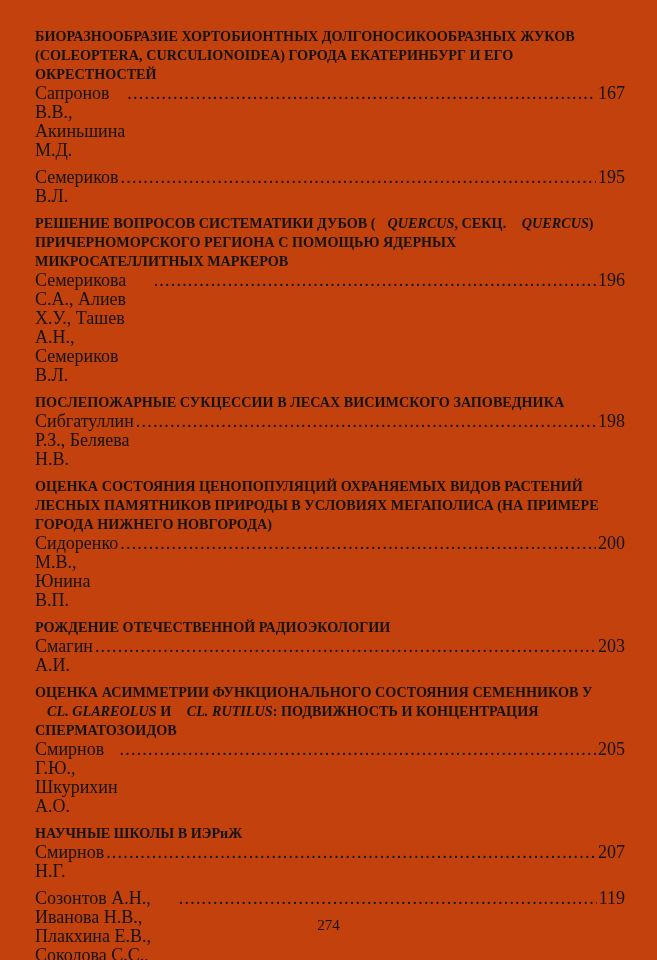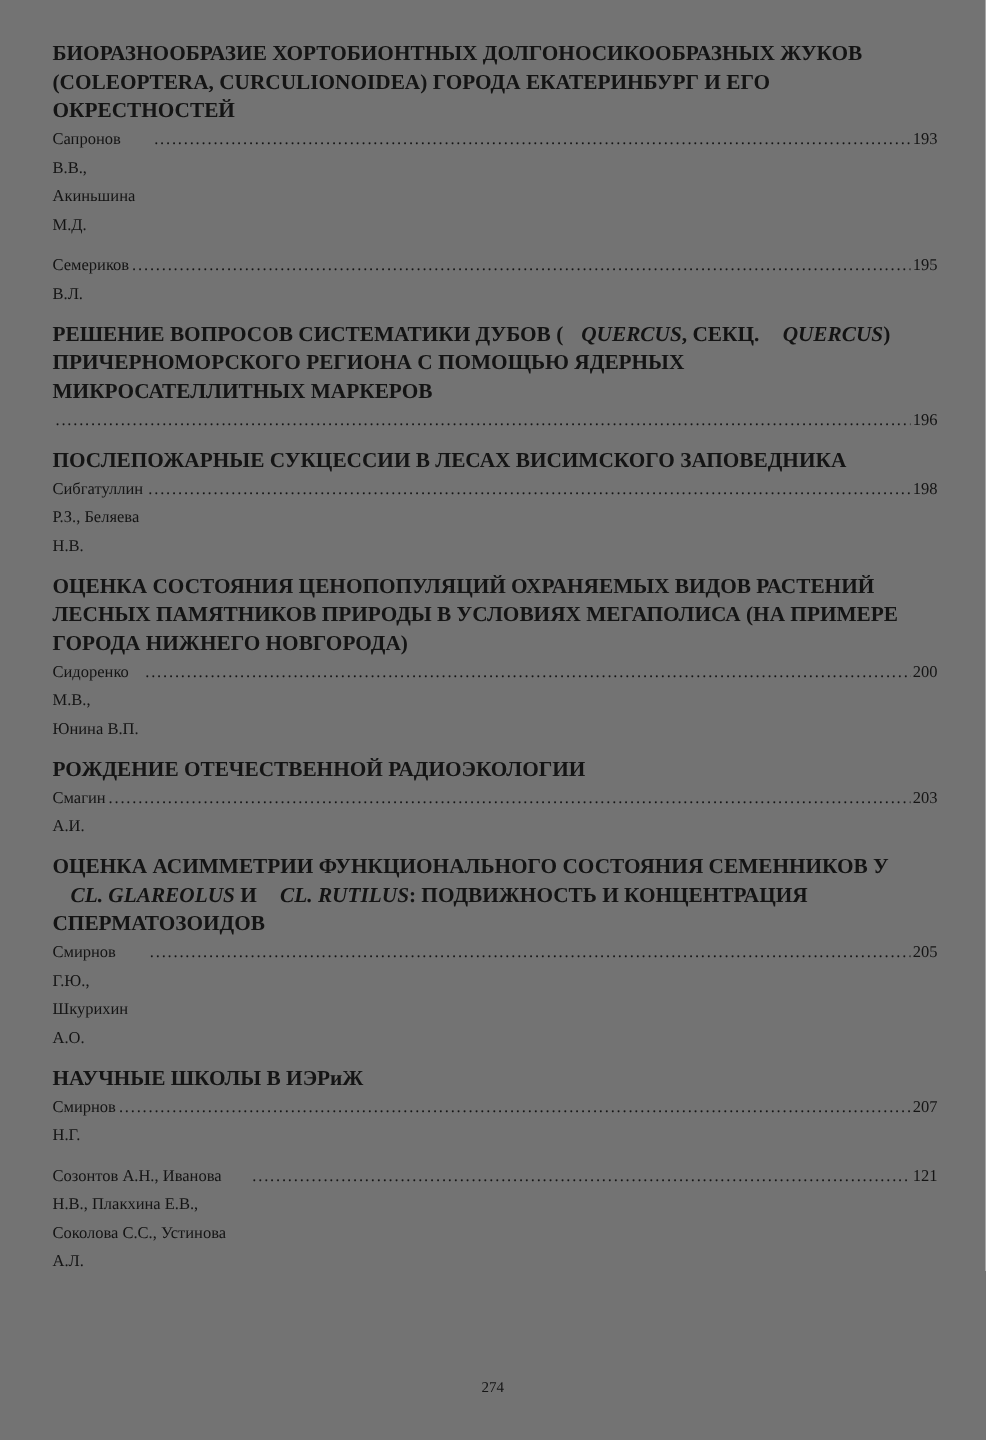--- a/index.html
+++ b/index.html
@@ -11,21 +11,21 @@
     width: 657px;
     height: 960px;
     position: relative;
     font-family: "Liberation Serif", serif;
     color: #141414;
     overflow: hidden;
   }
   .page {
     position: absolute;
     inset: 0;
-    background: #737373;
+    background: #c2410c;
   }
   .content {
     position: absolute;
     left: 35px;
     right: 32px;
     top: 27px;
   }
   .toc-entry {
     margin-bottom: 8px;
   }
@@ -33,21 +33,21 @@
     font-weight: bold;
     font-size: 14.2px;
     line-height: 19px;
     text-align: left;
   }
   .entry-title .it {
     font-style: italic;
     margin-left: 12px;
   }
   .author-row {
-    font-size: 11px;
+    font-size: 18px;
     line-height: 19px;
   }
   .author-row.last {
     display: flex;
     align-items: baseline;
   }
   .authors {
     flex: 0 1 auto;
   }
   .dots {
@@ -60,47 +60,48 @@
   .pg {
     flex: 0 0 auto;
     white-space: nowrap;
   }
   .footer {
     position: absolute;
     bottom: 25px;
     left: 0;
     width: 100%;
     text-align: center;
-    font-size: 10px;
+    font-size: 15px;
     line-height: 19px;
   }
 </style>
 </head>
 <body>
 
 <div class="page">
   <div class="content">
       <div class="toc-entry">
         <div class="entry-title"><span>БИОРАЗНООБРАЗИЕ ХОРТОБИОНТНЫХ ДОЛГОНОСИКООБРАЗНЫХ ЖУКОВ (COLEOPTERA, CURCULIONOIDEA) ГОРОДА ЕКАТЕРИНБУРГ И ЕГО ОКРЕСТНОСТЕЙ</span></div>
         <div class="author-row last">
           <span class="authors">Сапронов В.В., Акиньшина М.Д.</span>
           <span class="dots">............................................................................................................................................................................................................................................................................................................</span>
-          <span class="pg">193</span>
+          <span class="pg">167</span>
         </div>
       </div>
       <div class="toc-entry">
         <div class="author-row last">
           <span class="authors">Семериков В.Л.</span>
           <span class="dots">............................................................................................................................................................................................................................................................................................................</span>
           <span class="pg">195</span>
         </div>
       </div>
       <div class="toc-entry">
         <div class="entry-title"><span>РЕШЕНИЕ ВОПРОСОВ СИСТЕМАТИКИ ДУБОВ (</span><span class="it">QUERCUS</span><span>, СЕКЦ. </span><span class="it">QUERCUS</span><span>) ПРИЧЕРНОМОРСКОГО РЕГИОНА С ПОМОЩЬЮ ЯДЕРНЫХ МИКРОСАТЕЛЛИТНЫХ МАРКЕРОВ</span></div>
         <div class="author-row last">
+          <span class="authors">Семерикова С.А., Алиев Х.У., Ташев А.Н., Семериков В.Л.</span>
           <span class="dots">............................................................................................................................................................................................................................................................................................................</span>
           <span class="pg">196</span>
         </div>
       </div>
       <div class="toc-entry">
         <div class="entry-title"><span>ПОСЛЕПОЖАРНЫЕ СУКЦЕССИИ В ЛЕСАХ ВИСИМСКОГО ЗАПОВЕДНИКА</span></div>
         <div class="author-row last">
           <span class="authors">Сибгатуллин Р.З., Беляева Н.В.</span>
           <span class="dots">............................................................................................................................................................................................................................................................................................................</span>
           <span class="pg">198</span>
@@ -135,18 +136,18 @@
         <div class="author-row last">
           <span class="authors">Смирнов Н.Г.</span>
           <span class="dots">............................................................................................................................................................................................................................................................................................................</span>
           <span class="pg">207</span>
         </div>
       </div>
       <div class="toc-entry">
         <div class="author-row last">
           <span class="authors">Созонтов А.Н., Иванова Н.В., Плакхина Е.В., Соколова С.С., Устинова А.Л.</span>
           <span class="dots">............................................................................................................................................................................................................................................................................................................</span>
-          <span class="pg">121</span>
+          <span class="pg">119</span>
         </div>
       </div>
     </div>
   <div class="footer">274</div>
 </div>
 
 </body></html>

